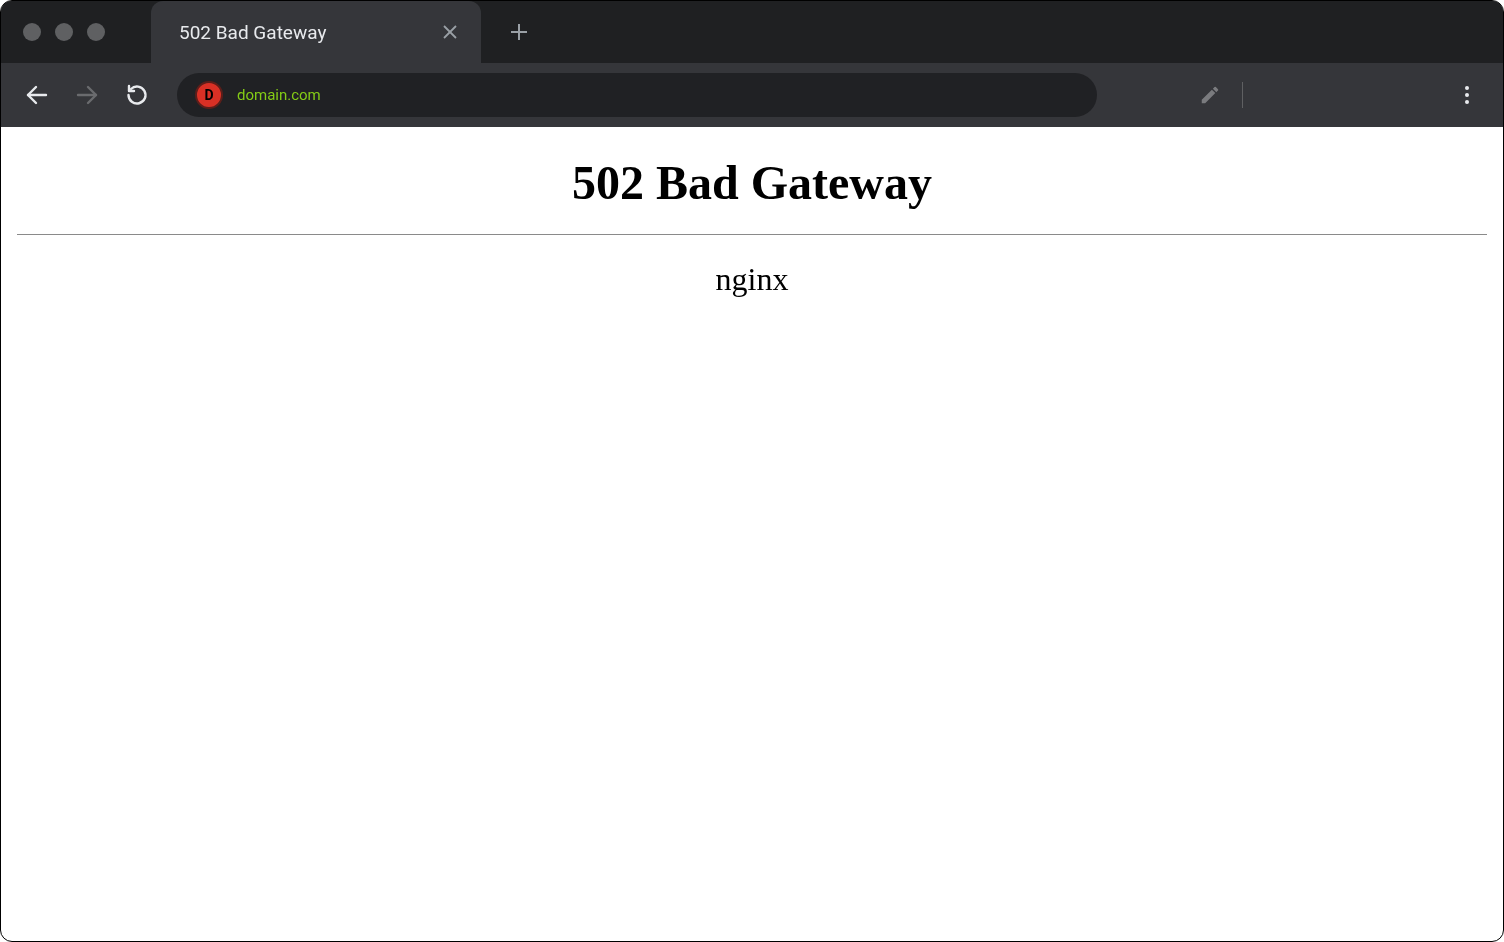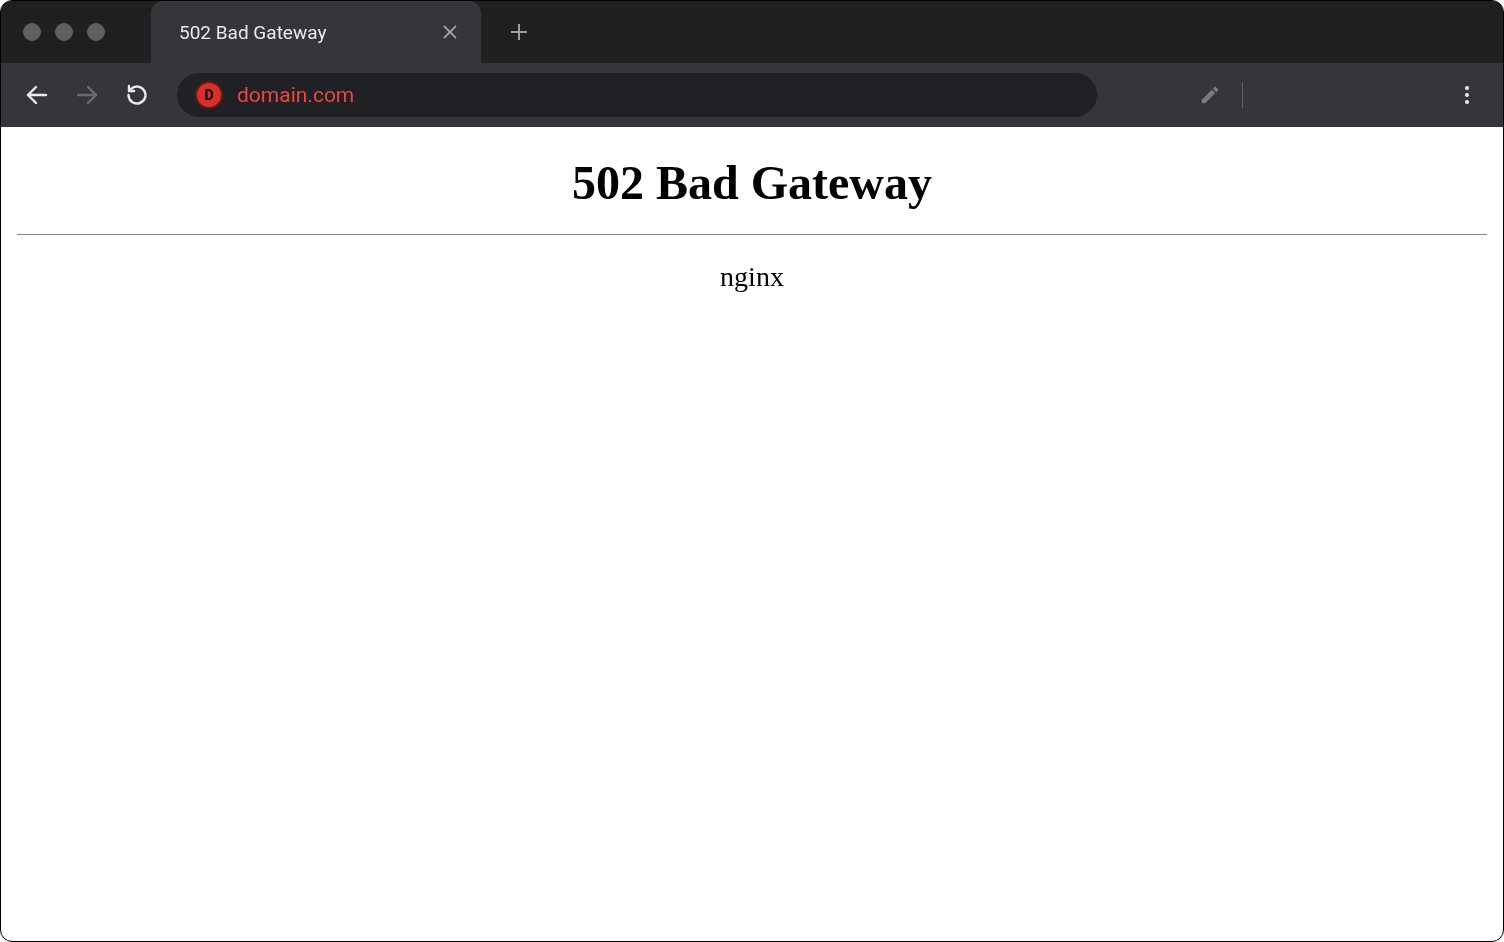--- a/index.html
+++ b/index.html
@@ -145,22 +145,22 @@
       justify-content: center;
       color: #000;
       font-weight: bold;
       font-size: 14px;
       margin-right: 14px;
       border: 2px solid #5c1e1a;
       box-sizing: content-box;
     }
     
     .url-text {
-      color: #ef4444;
-      font-size: 21px;
+      color: #84cc16;
+      font-size: 15px;
       flex: 1;
     }
     
     .toolbar-right {
       display: flex;
       align-items: center;
       gap: 8px;
       margin-left: auto;
     }
     
@@ -217,21 +217,21 @@
     }
     
     .error-divider {
       border: none;
       border-top: 1px solid #8a8a8a;
       margin: 0 0 26px 0;
     }
     
     .error-server {
       text-align: center;
-      font-size: 28px;
+      font-size: 32px;
       color: #000;
     }
   </style>
 </head>
 <body>
 
 <div class="browser-chrome">
   <div class="tab-bar">
     <div class="traffic-lights">
       <div class="traffic-light"></div>

